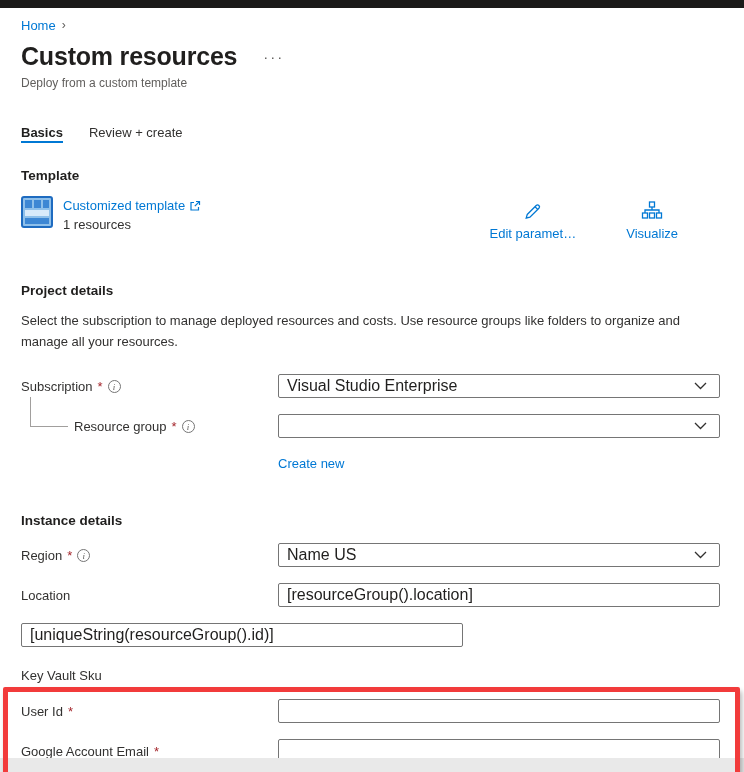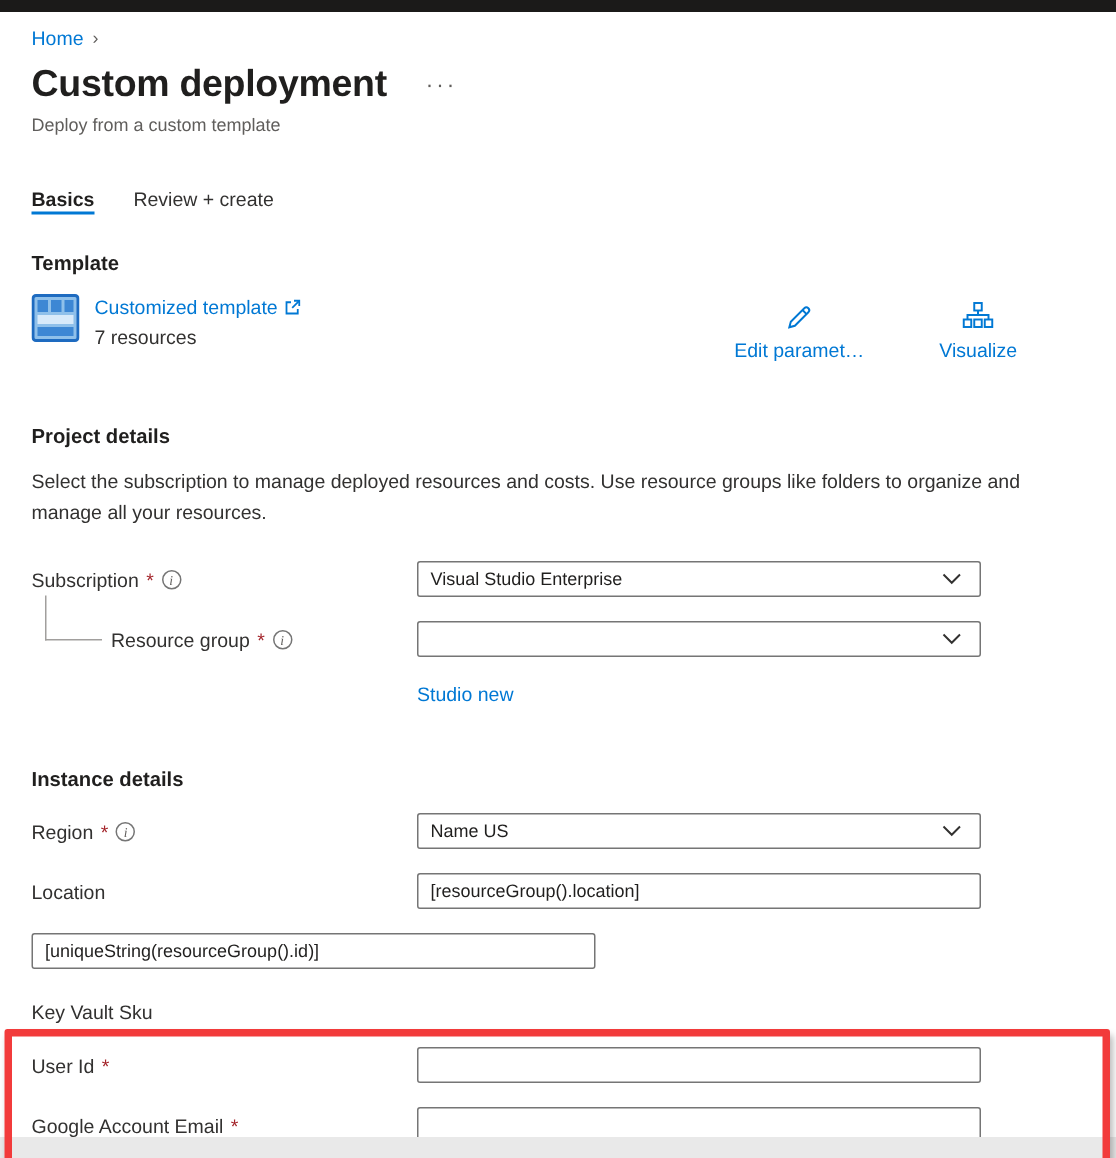--- a/index.html
+++ b/index.html
@@ -46,22 +46,22 @@
 
   
   .form-area { margin-top:21px; position:relative; }
   .form-row { display:flex; align-items:flex-start; margin-bottom:16px; }
   .form-label { width:257px; flex-shrink:0; font-size:13px; color:#323130; padding-top:5px; display:flex; align-items:center; gap:5px; }
   .form-label.indent { padding-left:53px; }
   .req { color:#a4262c; }
   .info { display:inline-block; width:13px; height:13px; border:1px solid #757575; border-radius:50%; font-size:9px; line-height:12px; text-align:center; color:#605e5c; font-style:italic; font-family:"Liberation Serif", serif; }
   .field { width:442px; position:relative; }
   .tb, .select {
-    width:376px; height:24px; border:1px solid #757575; border-radius:2px;
-    font-size:12px; color:#201f1e; padding:0 8px; background:#fff;
+    width:442px; height:24px; border:1px solid #757575; border-radius:2px;
+    font-size:16px; color:#201f1e; padding:0 8px; background:#fff;
     font-family:"Liberation Sans","DejaVu Sans",sans-serif;
   }
   .select { display:flex; align-items:center; justify-content:space-between; cursor:pointer; }
   .select .chev { margin-right:4px; }
   .connector { position:absolute; left:9px; top:23px; width:38px; height:30px;
     border-left:1px solid #a19f9d; border-bottom:1px solid #a19f9d; }
   .create-new { display:inline-block; margin-left:257px; margin-top:-12px; margin-bottom:14px; font-size:13px; color:#0078d4; text-decoration:none; cursor:pointer; }
 
   .inst-h { margin-top:28px; margin-bottom:15px; }
 
@@ -81,21 +81,21 @@
 <div class="topbar"></div>
 
 <div class="content">
 
   <div class="breadcrumb">
     <a>Home</a>
     <span class="crumb-sep">›</span>
   </div>
 
   <div class="title-row">
-    <h1>Custom deployment</h1>
+    <h1>Custom resources</h1>
     <span class="more-btn">···</span>
   </div>
   <div class="subtitle">Deploy from a custom template</div>
 
   <div class="tabs">
     <div class="tab active">Basics</div>
     <div class="tab">Review + create</div>
   </div>
 
   <div class="section-h tpl-h">Template</div>
@@ -113,21 +113,21 @@
       </span>
       <div class="tpl-text">
         <a>
           <span>Customized template</span>
           <svg width="12" height="12" viewBox="0 0 12 12" fill="none" stroke="#0078d4" stroke-width="1.2">
             <path d="M5 2.5 H2 V10 H9.5 V7"></path>
             <path d="M7 1.5 H10.5 V5"></path>
             <path d="M10.3 1.7 L5.8 6.2"></path>
           </svg>
         </a>
-        <div class="tpl-meta">7 resources</div>
+        <div class="tpl-meta">1 resources</div>
       </div>
     </div>
     <div class="template-actions">
       <div class="action-btn">
         <svg width="20" height="20" viewBox="0 0 20 20" fill="none" stroke="#0078d4" stroke-width="1.3">
           <path d="M4.2 13.5 L13.2 4.5 a1.9 1.9 0 0 1 2.7 2.7 L6.9 16.2 L3.2 17.2 Z"></path>
           <path d="M12 5.7 l2.7 2.7"></path>
         </svg>
         <span class="lbl">Edit paramet…</span>
       </div>
@@ -174,21 +174,21 @@
       </div>
       <div class="field">
         <div class="select">
           <span></span>
           <svg class="chev" width="13" height="8" viewBox="0 0 13 8" fill="none" stroke="#323130" stroke-width="1.3">
               <path d="M1 1 L6.5 6.5 L12 1"></path>
             </svg>
         </div>
       </div>
     </div>
-    <a class="create-new">Studio new</a>
+    <a class="create-new">Create new</a>
   </div>
 
   <div class="section-h inst-h">Instance details</div>
 
   <div class="form-row">
     <div class="form-label">
       <span>Region</span>
       <span class="req">*</span>
       <span class="info">i</span>
     </div>

